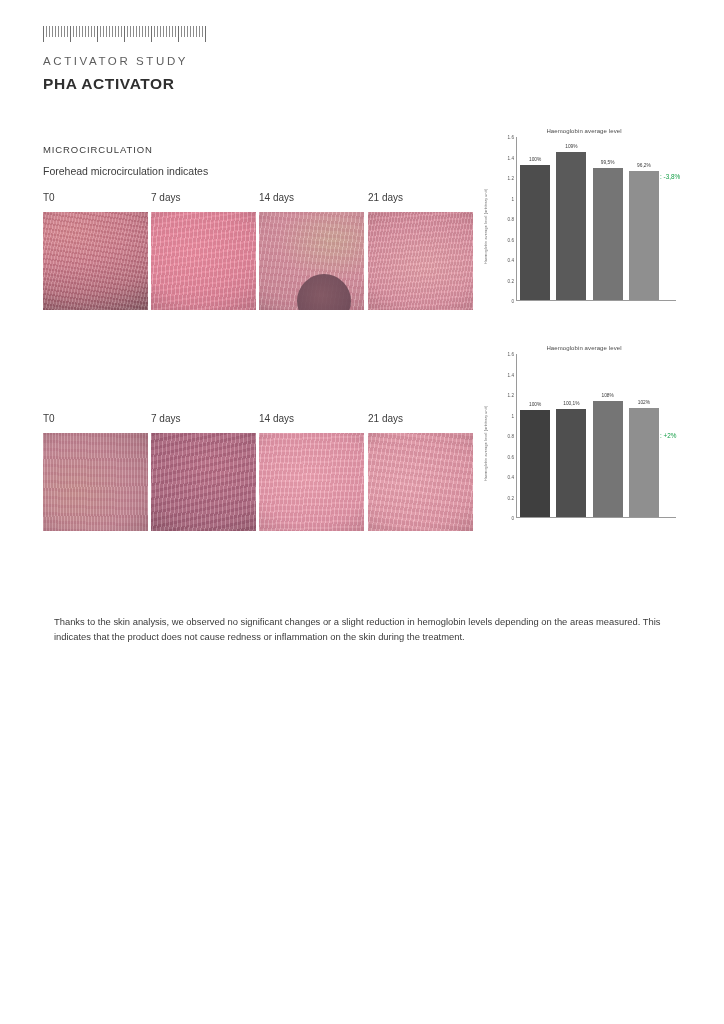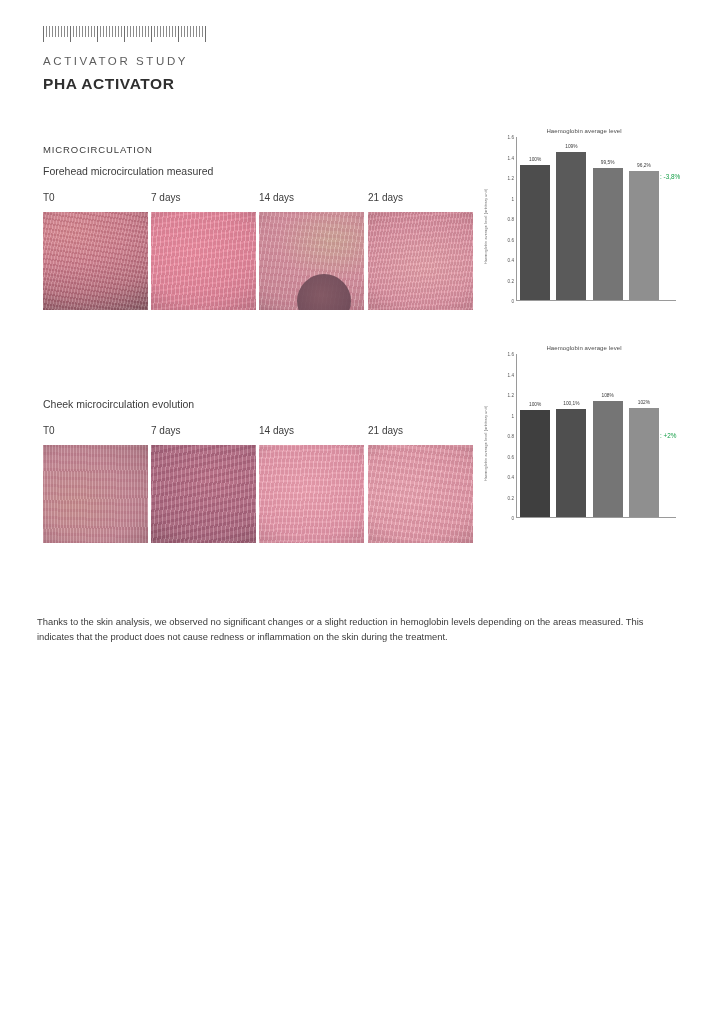--- a/index.html
+++ b/index.html
@@ -275,21 +275,21 @@
   .delta {
     position: absolute;
     font-size: 6.4px;
     color: #18a04a;
     white-space: nowrap;
   }
 
   
   .conclusion {
     position: absolute;
-    left: 37px;
+    left: 54px;
     top: 615px;
     width: 640px;
     font-size: 9.4px;
     line-height: 1.55;
     color: #3b3b3b;
   }
 </style>
 </head>
 <body>
 
@@ -352,21 +352,21 @@
       <span class="tick short"></span>
       <span class="tick tall"></span>
     </div>
 
   <div class="kicker">ACTIVATOR STUDY</div>
   <div class="doc-title">PHA ACTIVATOR</div>
 
   <div class="section-title">MICROCIRCULATION</div>
 
   <div class="block forehead">
-    <div class="block-label">Forehead microcirculation measured</div>
+    <div class="block-label">Forehead microcirculation indicates</div>
     <div class="timeline">
       <span class="tlabel" style="left:0px;">T0</span>
       <span class="tlabel" style="left:108px;">7 days</span>
       <span class="tlabel" style="left:216px;">14 days</span>
       <span class="tlabel" style="left:325px;">21 days</span>
     </div>
     <div class="strip">
       <div class="thumb" style="left:0px;">
           <div class="tex tex-a vignette"></div>
         </div>
@@ -377,21 +377,20 @@
         <div class="tex tex-c vignette"></div>
         <div class="dark-circle"></div>
       </div>
       <div class="thumb" style="left:325px;">
           <div class="tex tex-d vignette"></div>
         </div>
     </div>
   </div>
 
   <div class="block cheek">
-    <div class="block-label">Cheek microcirculation evolution</div>
     <div class="timeline">
       <span class="tlabel" style="left:0px;">T0</span>
       <span class="tlabel" style="left:108px;">7 days</span>
       <span class="tlabel" style="left:216px;">14 days</span>
       <span class="tlabel" style="left:325px;">21 days</span>
     </div>
     <div class="strip">
       <div class="thumb" style="left:0px;">
           <div class="tex tex-e vignette"></div>
         </div>

